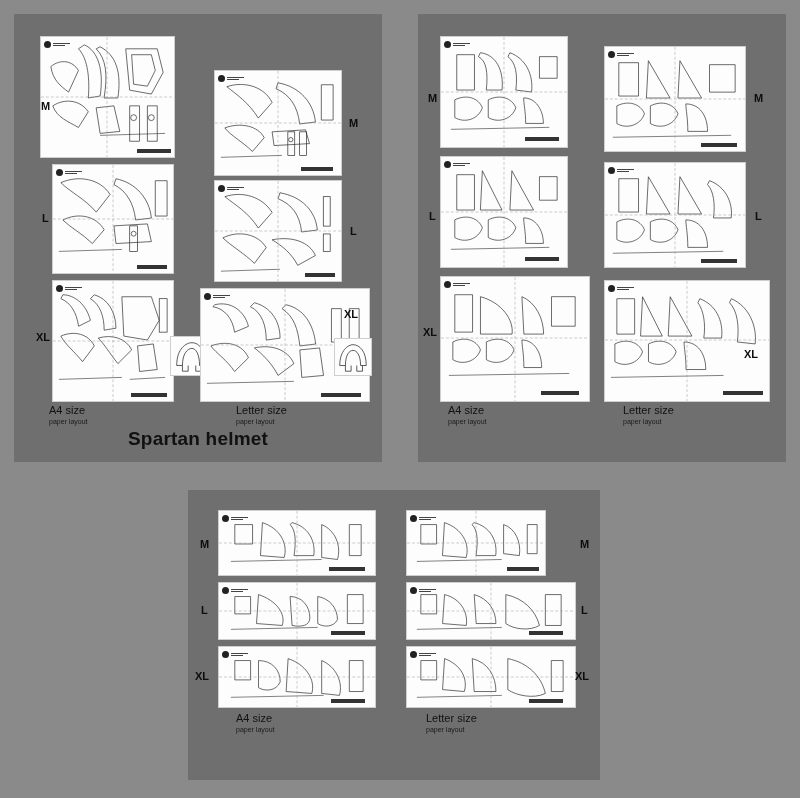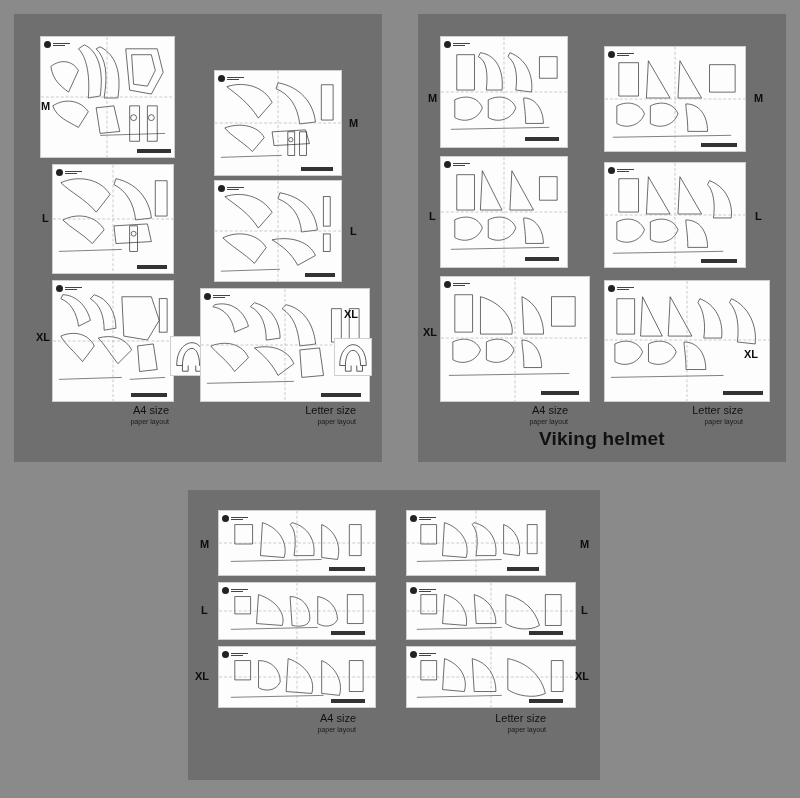--- a/index.html
+++ b/index.html
@@ -32,21 +32,21 @@
     font-weight: bold;
     color: #111;
     letter-spacing: 0.2px;
   }
   #panel-spartan .panel-title { bottom: 12px; }
   #panel-viking  .panel-title { bottom: 12px; }
   #panel-knight  .panel-title { bottom: 10px; }
 
   .caption {
     position: absolute;
-    text-align: right;
+    text-align: left;
     color: #111;
     width: 120px;
   }
   .caption .cap-main {
     font-size: 11px;
     display: block;
     line-height: 13px;
   }
   .caption .cap-sub {
     font-size: 7px;
@@ -307,20 +307,21 @@
 
   <div class="caption" style="left:35px; top:390px;">
     <span class="cap-main">A4 size</span>
     <span class="cap-sub">paper layout</span>
   </div>
   <div class="caption" style="left:222px; top:390px;">
     <span class="cap-main">Letter size</span>
     <span class="cap-sub">paper layout</span>
   </div>
 
+  <div class="panel-title">Spartan helmet</div>
 </div>
 
 <div class="panel" id="panel-viking">
 
   <div class="sheet" style="left:22px; top:22px; width:128px; height:112px;">
     <div class="logo-box">
       <span class="logo-mark"></span>
       <span class="logo-lines">
           <i></i>
           <i></i>
@@ -491,21 +492,20 @@
 
   <div class="caption" style="left:30px; top:390px;">
     <span class="cap-main">A4 size</span>
     <span class="cap-sub">paper layout</span>
   </div>
   <div class="caption" style="left:205px; top:390px;">
     <span class="cap-main">Letter size</span>
     <span class="cap-sub">paper layout</span>
   </div>
 
-  <div class="panel-title">Viking helmet</div>
 </div>
 
 <div class="panel" id="panel-knight">
 
   <div class="sheet" style="left:30px; top:20px; width:158px; height:66px;">
     <div class="logo-box">
       <span class="logo-mark"></span>
       <span class="logo-lines">
           <i></i>
           <i></i>

